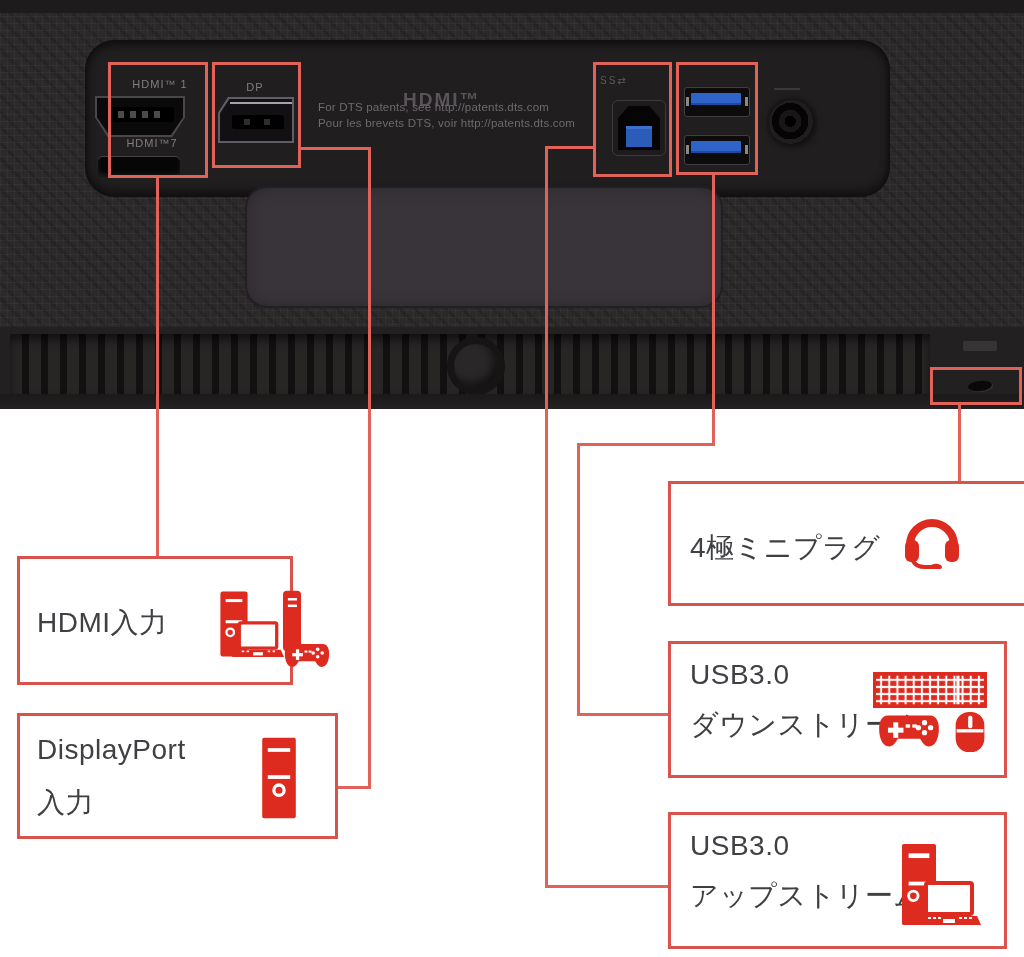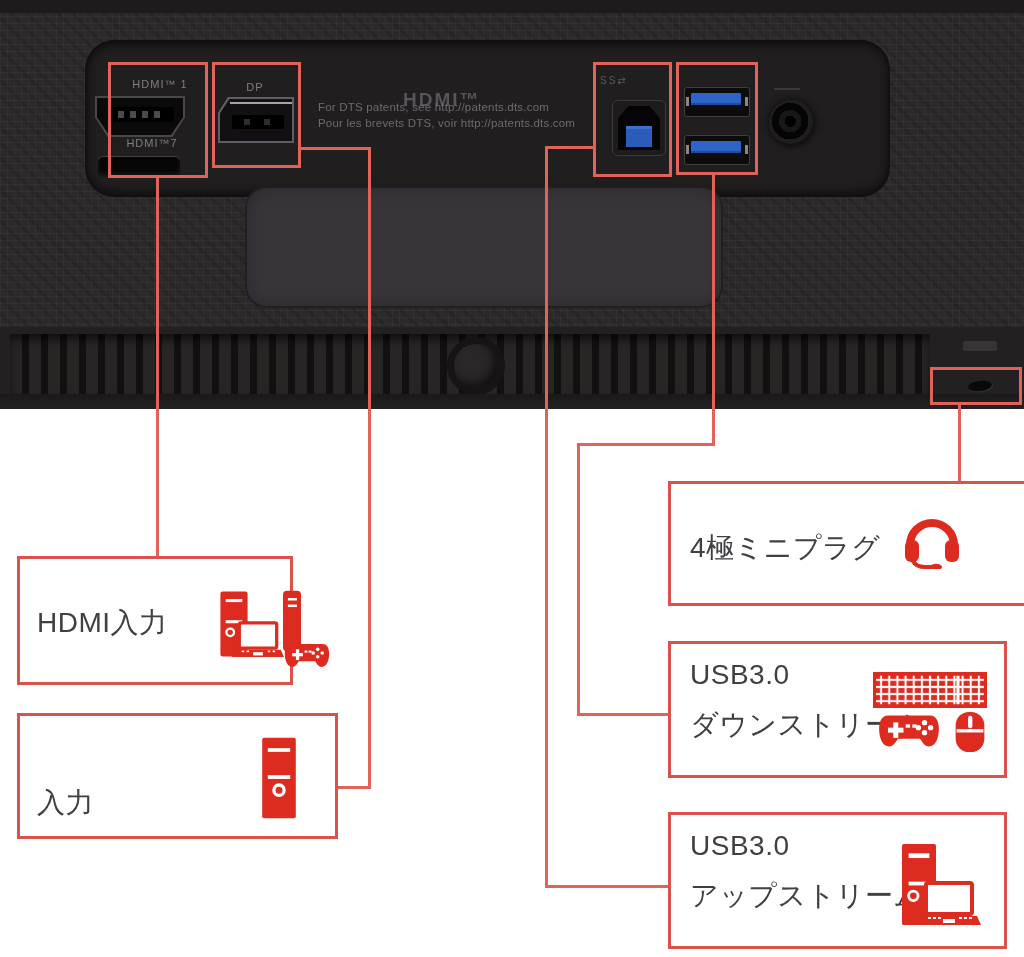--- a/index.html
+++ b/index.html
@@ -229,20 +229,21 @@
           <rect x="30" y="10" width="3.5" height="2.5" fill="#fff"></rect>
           <circle cx="41" cy="8.5" r="2.2" fill="#fff"></circle>
           <circle cx="46.5" cy="13" r="2.2" fill="#fff"></circle>
           <circle cx="41" cy="17.5" r="2.2" fill="#fff"></circle>
           <circle cx="35.5" cy="13" r="2.2" fill="#fff"></circle>
         </svg>
     </div>
   </div>
 
   <div class="label-box" id="lb-dp">
+    <div class="label-text" style="left:17px;top:18px;">DisplayPort</div>
     <div class="label-text" style="left:17px;top:68px;font-family:Liberation Mono, monospace;">入力</div>
     <div class="icon" style="left:238px;top:20px;width:42px;height:84px;">
       <svg viewBox="0 0 40 90">
           <rect x="2" y="2" width="36" height="86" rx="2" fill="currentColor"></rect>
           <rect x="8" y="13" width="24" height="4" fill="#fff"></rect>
           <rect x="8" y="42" width="24" height="4" fill="#fff"></rect>
           <circle cx="20" cy="58" r="5.5" fill="none" stroke="#fff" stroke-width="3.5"></circle>
         </svg>
     </div>
   </div>

